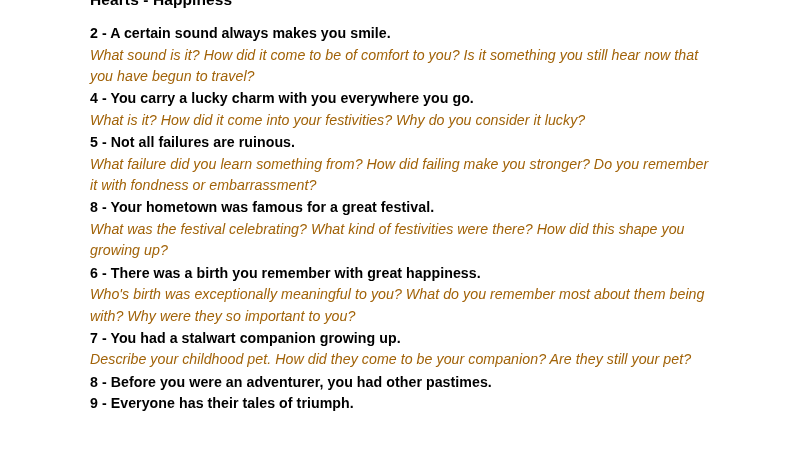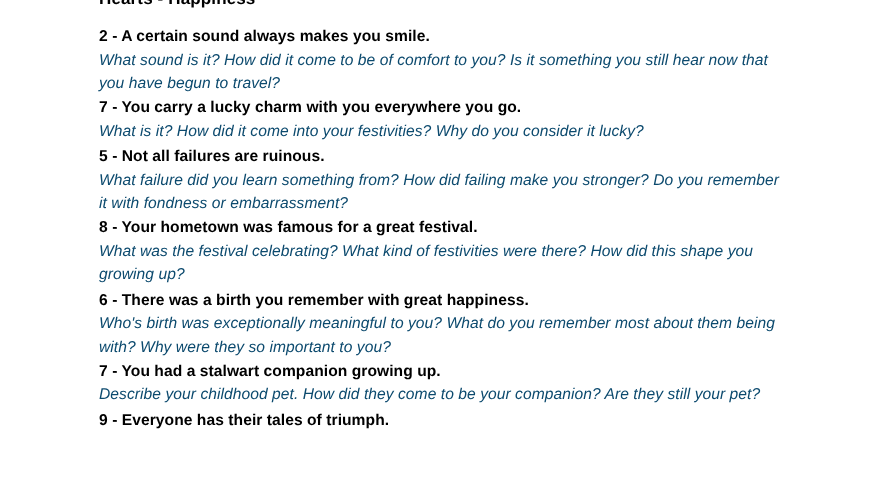--- a/index.html
+++ b/index.html
@@ -43,41 +43,41 @@
     line-height: 1.52;
     letter-spacing: 0.05px;
     margin: 0;
   }
   .questions {
     font-size: 14.2px;
     font-style: italic;
     line-height: 1.5;
     letter-spacing: 0.05px;
     margin: 0 0 1px 0;
-    color: #0c4a6e;
+    color: #a16207;
   }
   .clipped {
     overflow: hidden;
   }
 </style>
 </head>
 <body>
 
 <div class="page clipped">
   <div class="content">
 
     <div class="doc-title">Hearts - Happiness</div>
 
     <div class="entry">
       <div class="prompt">2 - A certain sound always makes you smile.</div>
       <div class="questions">What sound is it? How did it come to be of comfort to you? Is it something you still hear now that you have begun to travel?</div>
     </div>
 
     <div class="entry">
-      <div class="prompt">7 - You carry a lucky charm with you everywhere you go.</div>
+      <div class="prompt">4 - You carry a lucky charm with you everywhere you go.</div>
       <div class="questions">What is it? How did it come into your festivities? Why do you consider it lucky?</div>
     </div>
 
     <div class="entry">
       <div class="prompt">5 - Not all failures are ruinous.</div>
       <div class="questions">What failure did you learn something from? How did failing make you stronger? Do you remember it with fondness or embarrassment?</div>
     </div>
 
     <div class="entry">
       <div class="prompt">8 - Your hometown was famous for a great festival.</div>
@@ -88,20 +88,21 @@
       <div class="prompt">6 - There was a birth you remember with great happiness.</div>
       <div class="questions">Who's birth was exceptionally meaningful to you? What do you remember most about them being with? Why were they so important to you?</div>
     </div>
 
     <div class="entry">
       <div class="prompt">7 - You had a stalwart companion growing up.</div>
       <div class="questions">Describe your childhood pet. How did they come to be your companion? Are they still your pet?</div>
     </div>
 
     <div class="entry">
+      <div class="prompt">8 - Before you were an adventurer, you had other pastimes.</div>
     </div>
 
     <div class="entry">
       <div class="prompt">9 - Everyone has their tales of triumph.</div>
 
     </div>
 
   </div>
 </div>
 

